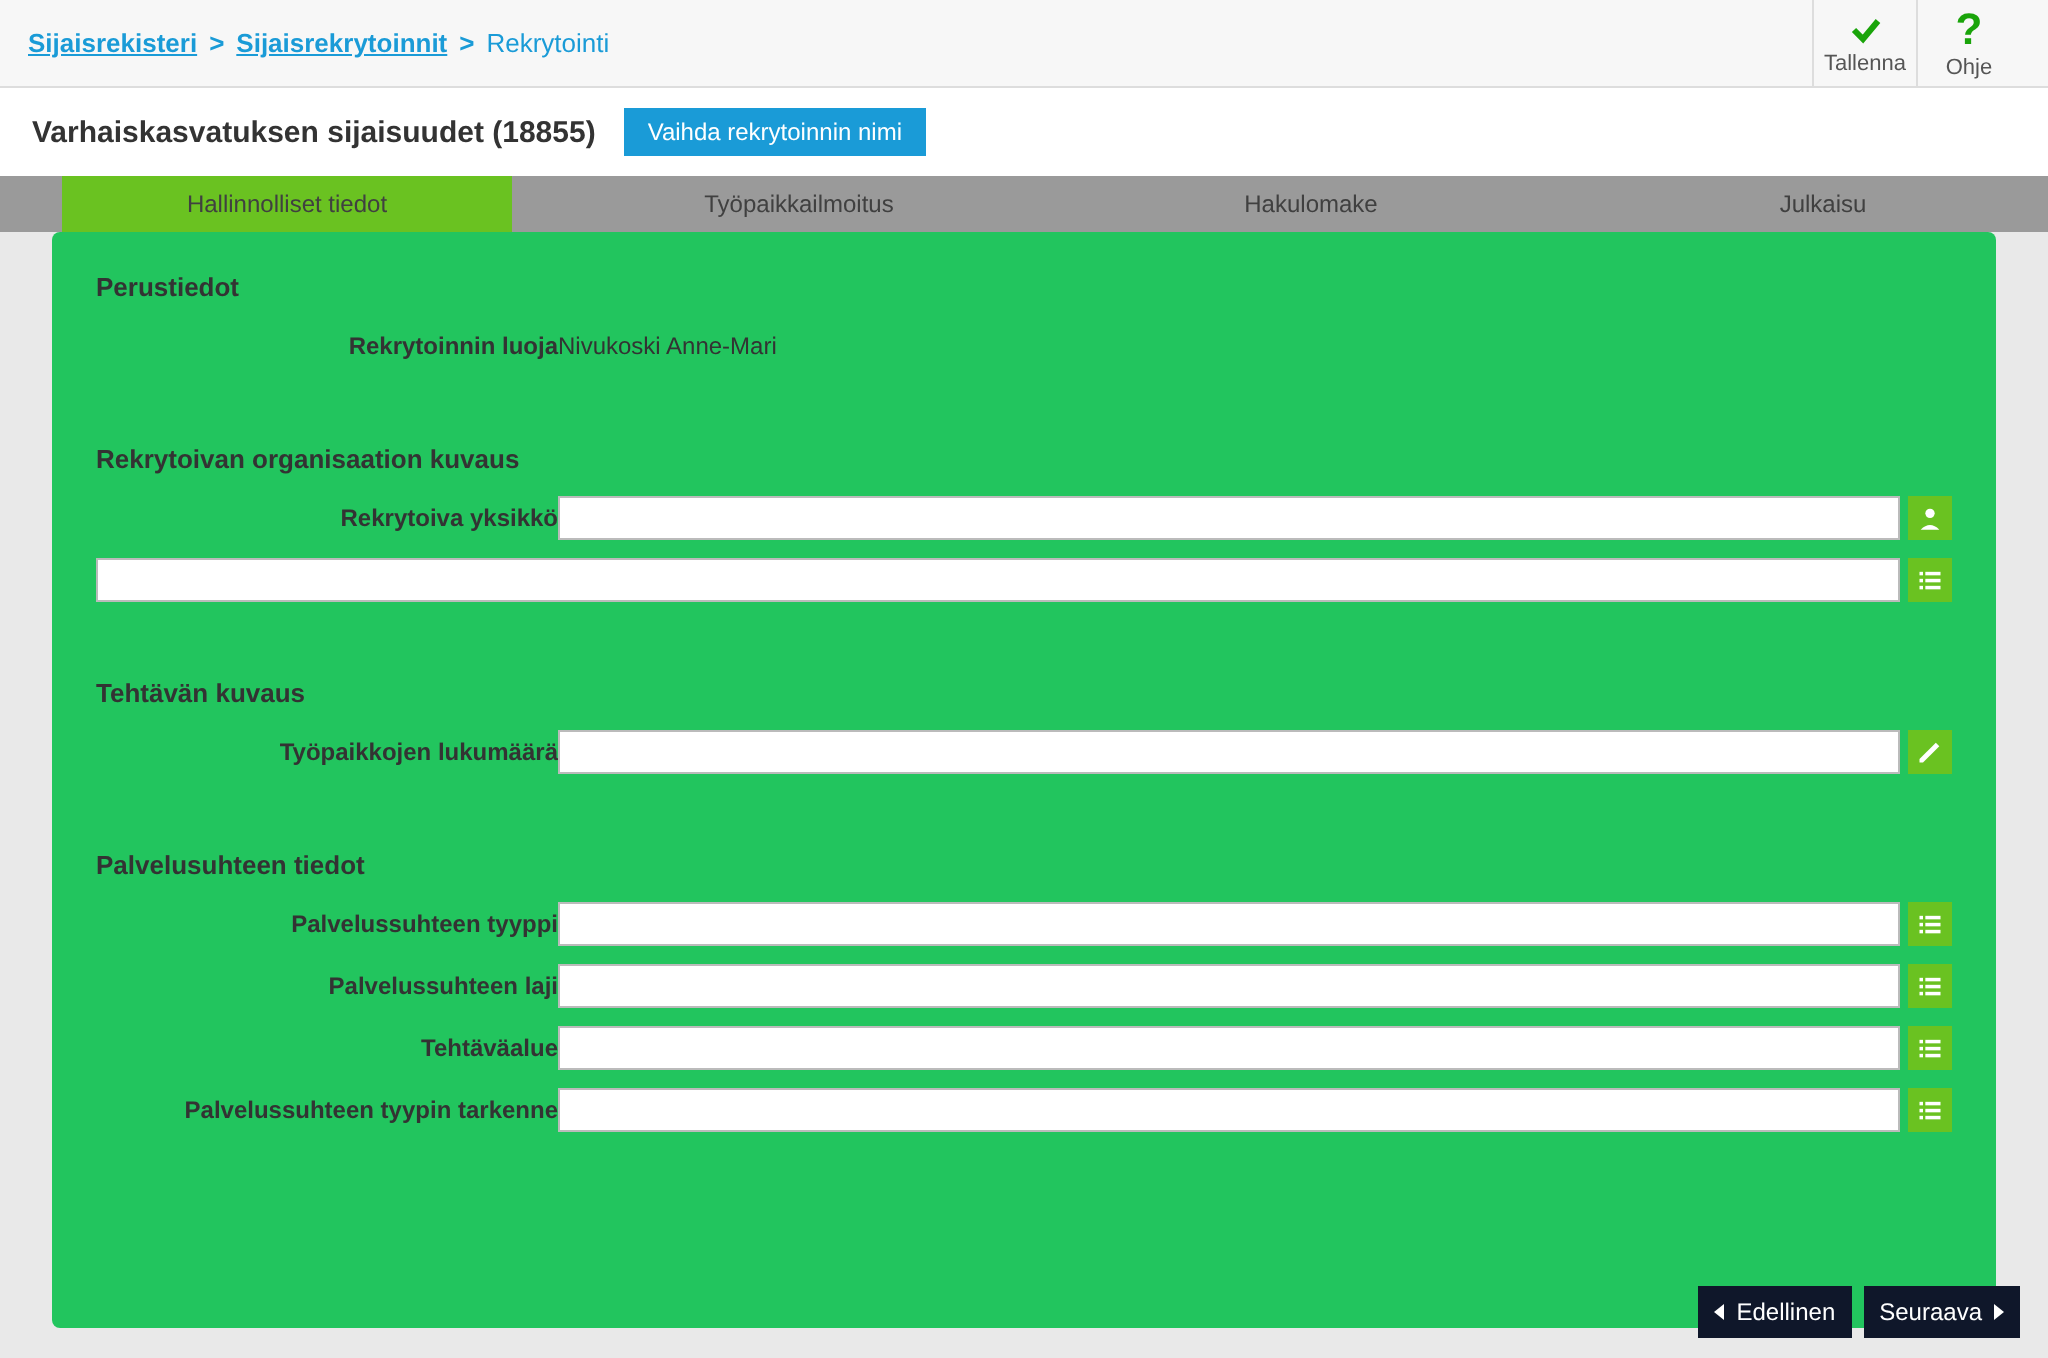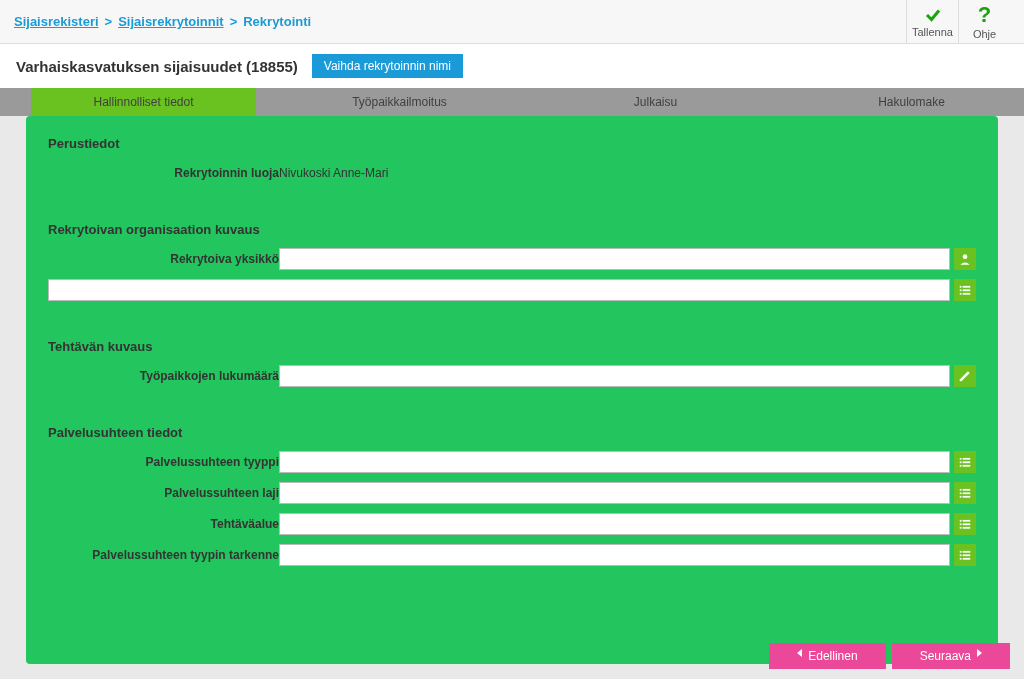--- a/index.html
+++ b/index.html
@@ -162,28 +162,28 @@
 
     
     .footer {
       position: absolute;
       bottom: 10px;
       right: 14px;
       display: flex;
       gap: 6px;
     }
     .btn-gray {
-      background: #ec4899;
+      background: #0f172a;
       color: #fff;
       border: none;
-      padding: 6px 28px;
-      font-size: 12px;
-      cursor: pointer;
-      display: flex;
-      align-items: flex-start;
+      padding: 6px 8px;
+      font-size: 12px;
+      cursor: pointer;
+      display: flex;
+      align-items: center;
       gap: 6px;
     }
     .tri-left, .tri-right {
       width: 0; height: 0;
       border-top: 4px solid transparent;
       border-bottom: 4px solid transparent;
     }
     .tri-left { border-right: 5px solid #fff; }
     .tri-right { border-left: 5px solid #fff; }
 
@@ -193,21 +193,21 @@
 <body>
 
 <div class="page">
 
   <div class="header">
     <div class="breadcrumb">
       <a>Sijaisrekisteri</a>
       <span class="sep">&gt;</span>
       <a>Sijaisrekrytoinnit</a>
       <span class="sep">&gt;</span>
-      <span class="current" style="font-weight:bold;">Rekrytointi</span>
+      <span class="current" style="font-weight:normal;">Rekrytointi</span>
     </div>
     <div class="header-actions">
       <div class="header-action">
         <svg class="icon-check" viewBox="0 0 24 24">
             <path fill="none" stroke="#1aa40a" stroke-width="4" d="M4 12 L10 18 L20 6"></path>
           </svg>
         <span class="lbl">Tallenna</span>
       </div>
       <div class="header-action">
         <span class="icon-help">?</span>
@@ -217,22 +217,22 @@
   </div>
 
   <div class="title-row">
     <h1>Varhaiskasvatuksen sijaisuudet (18855)</h1>
     <button class="btn-blue">Vaihda rekrytoinnin nimi</button>
   </div>
 
   <div class="tabs2">
     <div class="tab2 active">Hallinnolliset tiedot</div>
     <div class="tab2">Työpaikkailmoitus</div>
+    <div class="tab2">Hakulomake</div>
     <div class="tab2">Julkaisu</div>
-    <div class="tab2">Hakulomake</div>
   </div>
 
   <div class="panel">
 
     <div class="section-title">Perustiedot</div>
     <div class="field-row">
       <div class="field-label">Rekrytoinnin luoja</div>
       <div class="field-value">Nivukoski Anne-Mari</div>
     </div>
 

